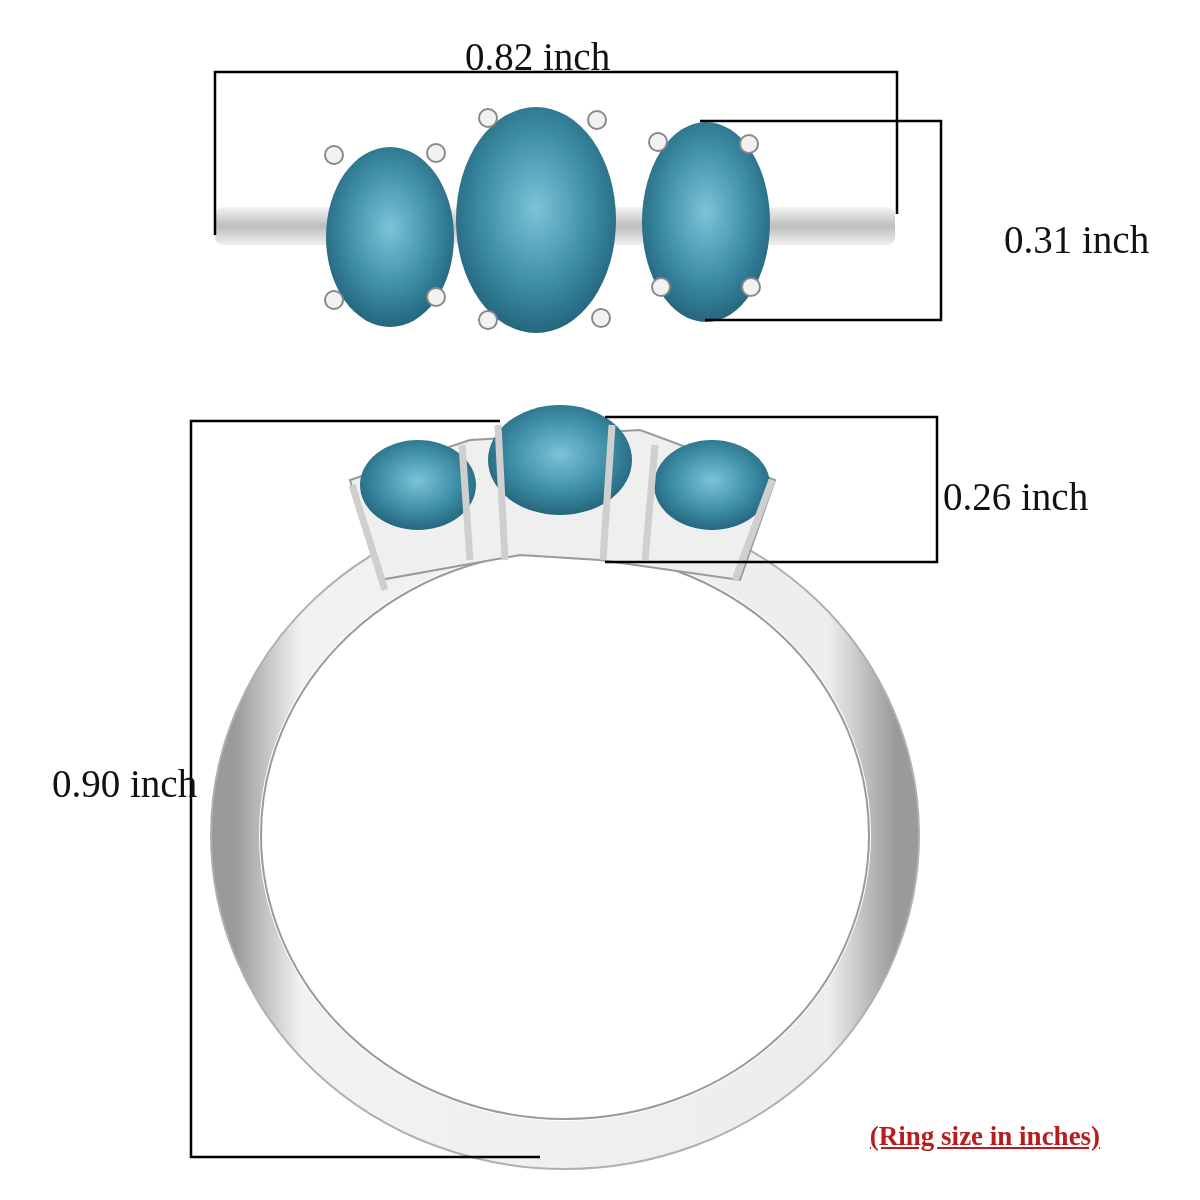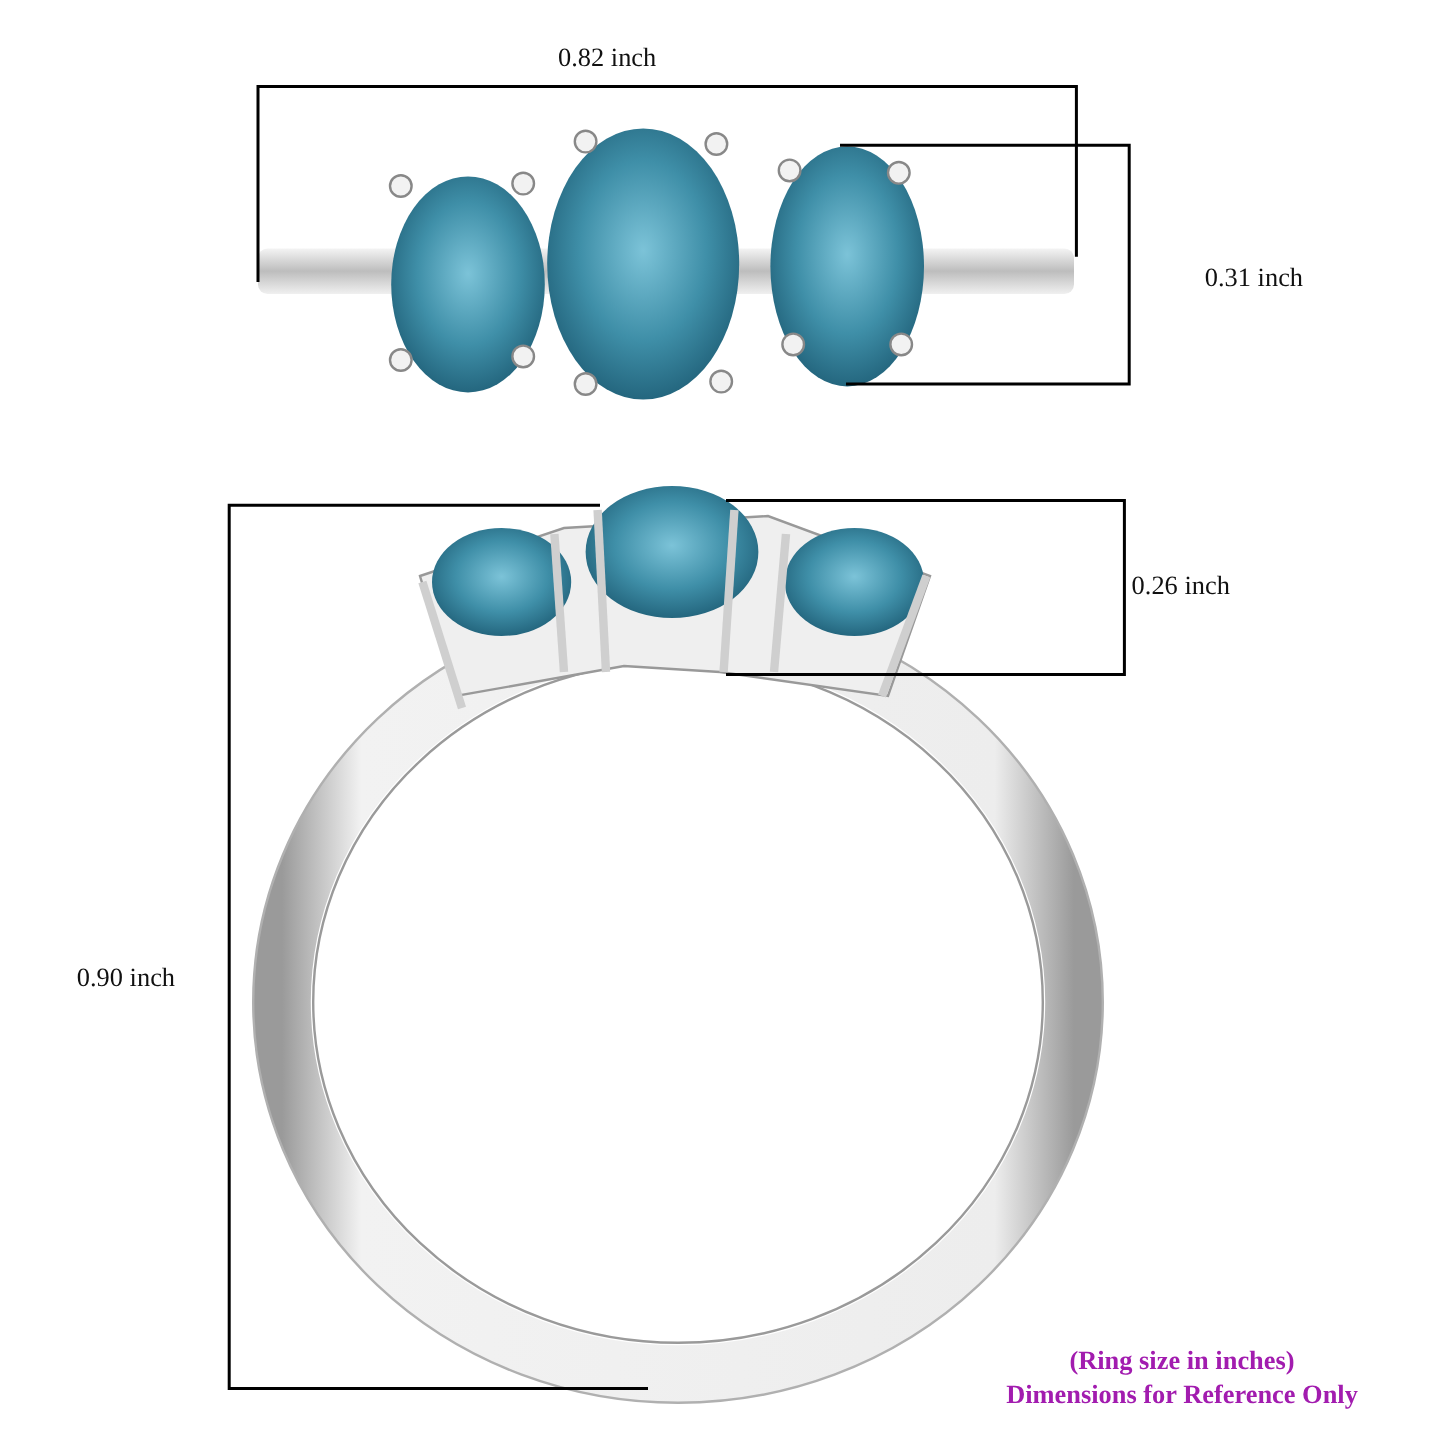--- a/index.html
+++ b/index.html
@@ -1,18 +1,18 @@
 <!DOCTYPE html>
 <html><head>
 <meta charset="utf-8">
 <style>
   html, body { margin:0; padding:0; background:#ffffff; }
   body { width:1200px; height:1200px; position:relative; overflow:hidden; font-family:"Liberation Serif", serif; }
-  .label { position:absolute; font-family:"Liberation Serif", serif; font-size:22px; color:#111; white-space:nowrap; line-height:1; }
-  .note { position:absolute; font-family:"Liberation Serif", serif; font-weight:bold; font-size:22px; color:#a21caf; text-align:center; white-space:nowrap; line-height:1.25; }
+  .label { position:absolute; font-family:"Liberation Serif", serif; font-size:39px; color:#111; white-space:nowrap; line-height:1; }
+  .note { position:absolute; font-family:"Liberation Serif", serif; font-weight:bold; font-size:27px; color:#b91c1c; text-align:center; white-space:nowrap; line-height:1.25;text-decoration:underline; }
   svg { position:absolute; left:0; top:0; }
 </style>
 </head>
 <body>
 
 <svg width="1200" height="1200" viewBox="0 0 1200 1200">
   <defs>
     <radialGradient id="gem" cx="50%" cy="45%" r="60%">
       <stop offset="0%" stop-color="#7cc3d8"></stop>
       <stop offset="55%" stop-color="#3f8fa8"></stop>
@@ -75,18 +75,17 @@
     <polyline points="700,121 941,121 941,320 705,320"></polyline>
     <polyline points="191,585 191,421 500,421"></polyline>
     <polyline points="191,585 191,1157 540,1157"></polyline>
     <polyline points="605,417 937,417 937,562 605,562"></polyline>
   </g>
 </svg>
 
 <div class="label" style="left:465px; top:37px;">0.82 inch</div>
 <div class="label" style="left:1004px; top:220px;">0.31 inch</div>
 <div class="label" style="left:943px; top:477px;">0.26 inch</div>
-<div class="label" style="left:64px; top:764px;margin-top:40px;">0.90 inch</div>
+<div class="label" style="left:52px; top:764px;">0.90 inch</div>
 
 <div class="note" style="left:790px; top:1120px; width:390px;">
   <div>(Ring size in inches)</div>
-  <div>Dimensions for Reference Only</div>
 </div>
 
 </body></html>

